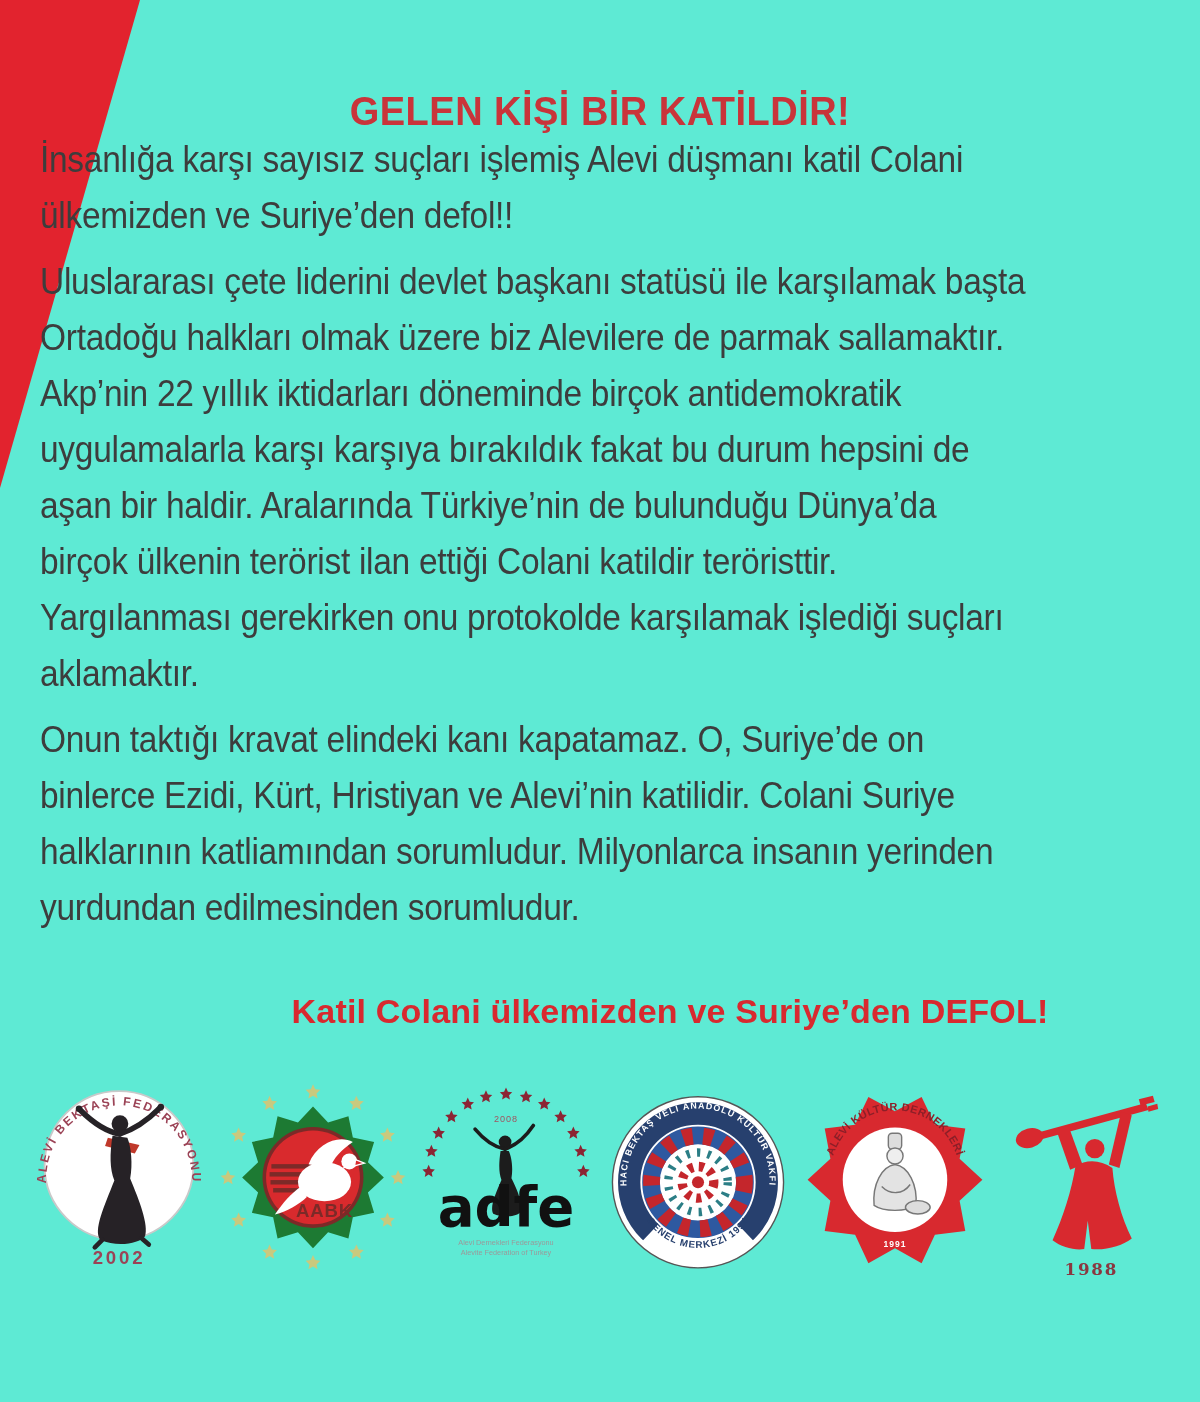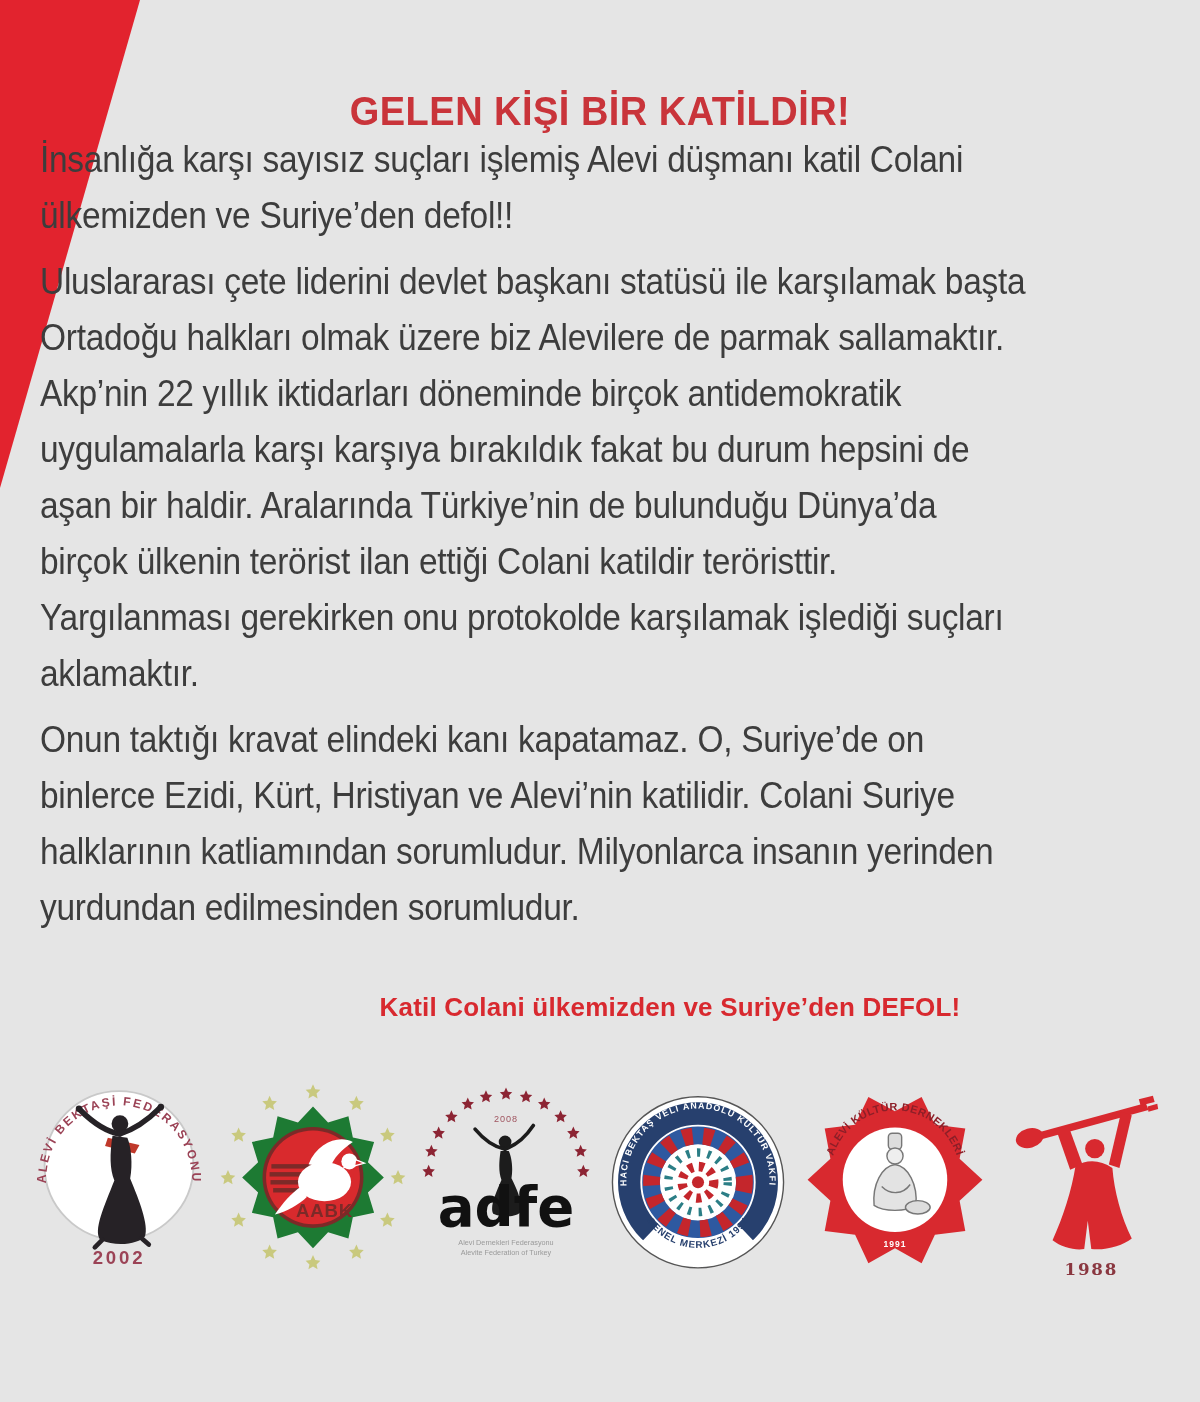--- a/index.html
+++ b/index.html
@@ -1,28 +1,28 @@
 <!DOCTYPE html>
 <html><head>
 <meta charset="utf-8">
 <style>
   html,body{margin:0;padding:0;background:#ffffff;}
-  .page{position:relative;width:1200px;height:1402px;background:#e5e5e5;overflow:hidden;
+  .page{position:relative;width:1200px;height:1402px;background:#5eead4;overflow:hidden;
         font-family:"Liberation Sans",sans-serif;}
   .corner{position:absolute;top:0;left:0;width:140px;height:488px;background:#e2232e;
           clip-path:polygon(0 0,100% 0,0 100%);}
   .title{position:absolute;top:62px;left:0;width:100%;text-align:center;
          font-size:40px;font-weight:700;color:#c9343a;letter-spacing:.5px;
          transform:scaleX(.95);}
   .para{position:absolute;left:40px;width:1130px;font-size:36px;line-height:56px;
         color:#3d3d3d;white-space:pre-line;letter-spacing:-.3px;
         transform:scaleX(.93);transform-origin:left top;}
   .p1{top:132px}.p2{top:254px}.p3{top:590px}.p4{top:712px}
   .slogan{position:absolute;top:992px;left:140px;width:1060px;text-align:center;
-          font-size:26px;font-weight:700;color:#d8292f;letter-spacing:.2px;}
+          font-size:34px;font-weight:700;color:#d8292f;letter-spacing:.2px;}
   .logos{position:absolute;top:1080px;left:26px;width:1148px;display:flex;
          justify-content:space-between;align-items:flex-start;}
   .logo{flex:0 0 auto;}
   svg text{font-family:"Liberation Sans",sans-serif;}
   .serifyear{font-family:"DejaVu Serif",serif;}
 </style>
 </head>
 <body>
 
 <div class="page">

